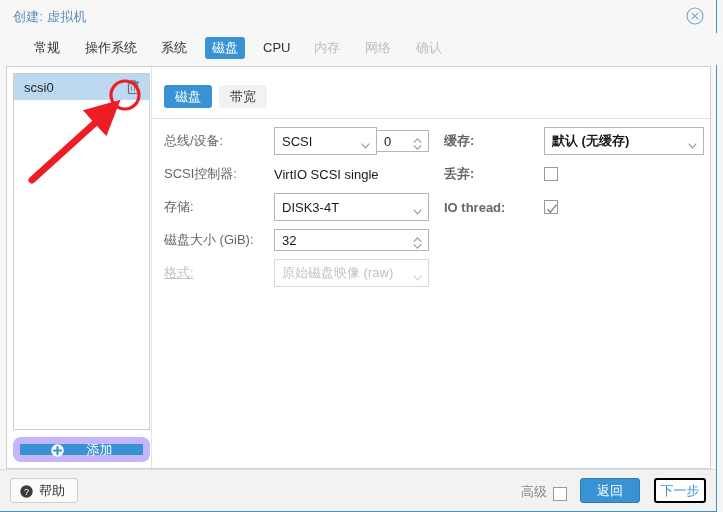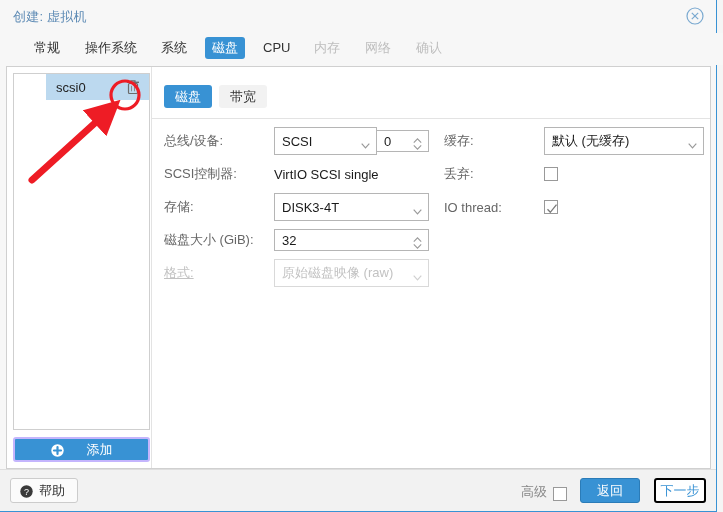--- a/index.html
+++ b/index.html
@@ -91,21 +91,20 @@
   }
 
   
   .devlist {
     position: absolute;
     left: 6px; top: 6px;
     width: 137px; height: 357px;
     background: #ffffff;
     border: 1px solid #cfcfcf;
     box-sizing: border-box;
-    padding-left: 32px;
   }
   .dev-row {
     position: relative;
     height: 26px;
     background: #bcd9ef;
     display: flex;
     align-items: center;
     box-sizing: border-box;
     cursor: pointer;
   }
@@ -119,22 +118,22 @@
     right: 9px; top: 5px;
     width: 14px; height: 16px;
     cursor: pointer;
   }
 
   .add-btn {
     position: absolute;
     left: 6px; top: 370px;
     width: 137px; height: 25px;
     background: #3892d4;
-    border: 2px solid #c4b5fd;
-    border-radius: 3px;
+    border: 7px solid #c4b5fd;
+    border-radius: 8px;
     display: flex;
     align-items: center;
     justify-content: center;
     gap: 23px;
     cursor: pointer;
     box-sizing: border-box;
   }
   .add-btn-label {
     font-size: 13px;
     color: #ffffff;
@@ -174,21 +173,21 @@
   .subtab-sep {
     position: absolute;
     left: 0; top: 51px;
     right: 0;
     height: 1px;
     background: #e3e3e3;
   }
 
   
   .col-left  { position: absolute; left: 12px;  top: 60px; width: 280px; }
-  .col-right { position: absolute; left: 292px; top: 60px; width: 270px; }
+  .col-right { position: absolute; left: 292px; top: 60px; width: 270px; font-weight: bold; }
 
   .frow {
     position: relative;
     height: 28px;
     display: flex;
     align-items: center;
     margin-bottom: 5px;
   }
   .flabel {
     font-size: 13px;

